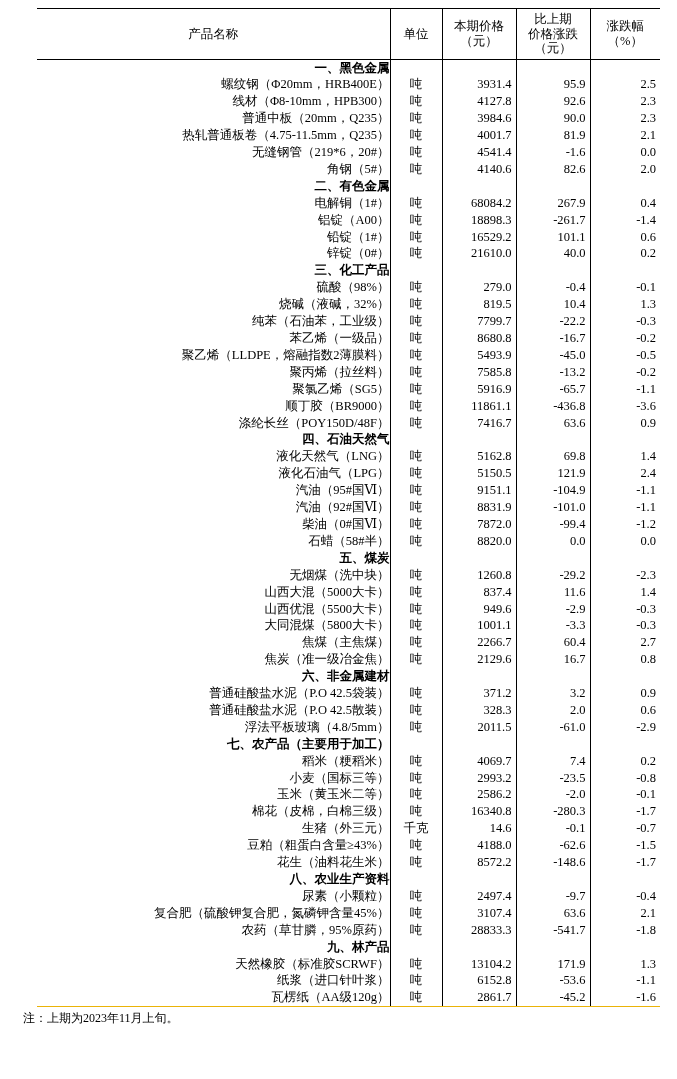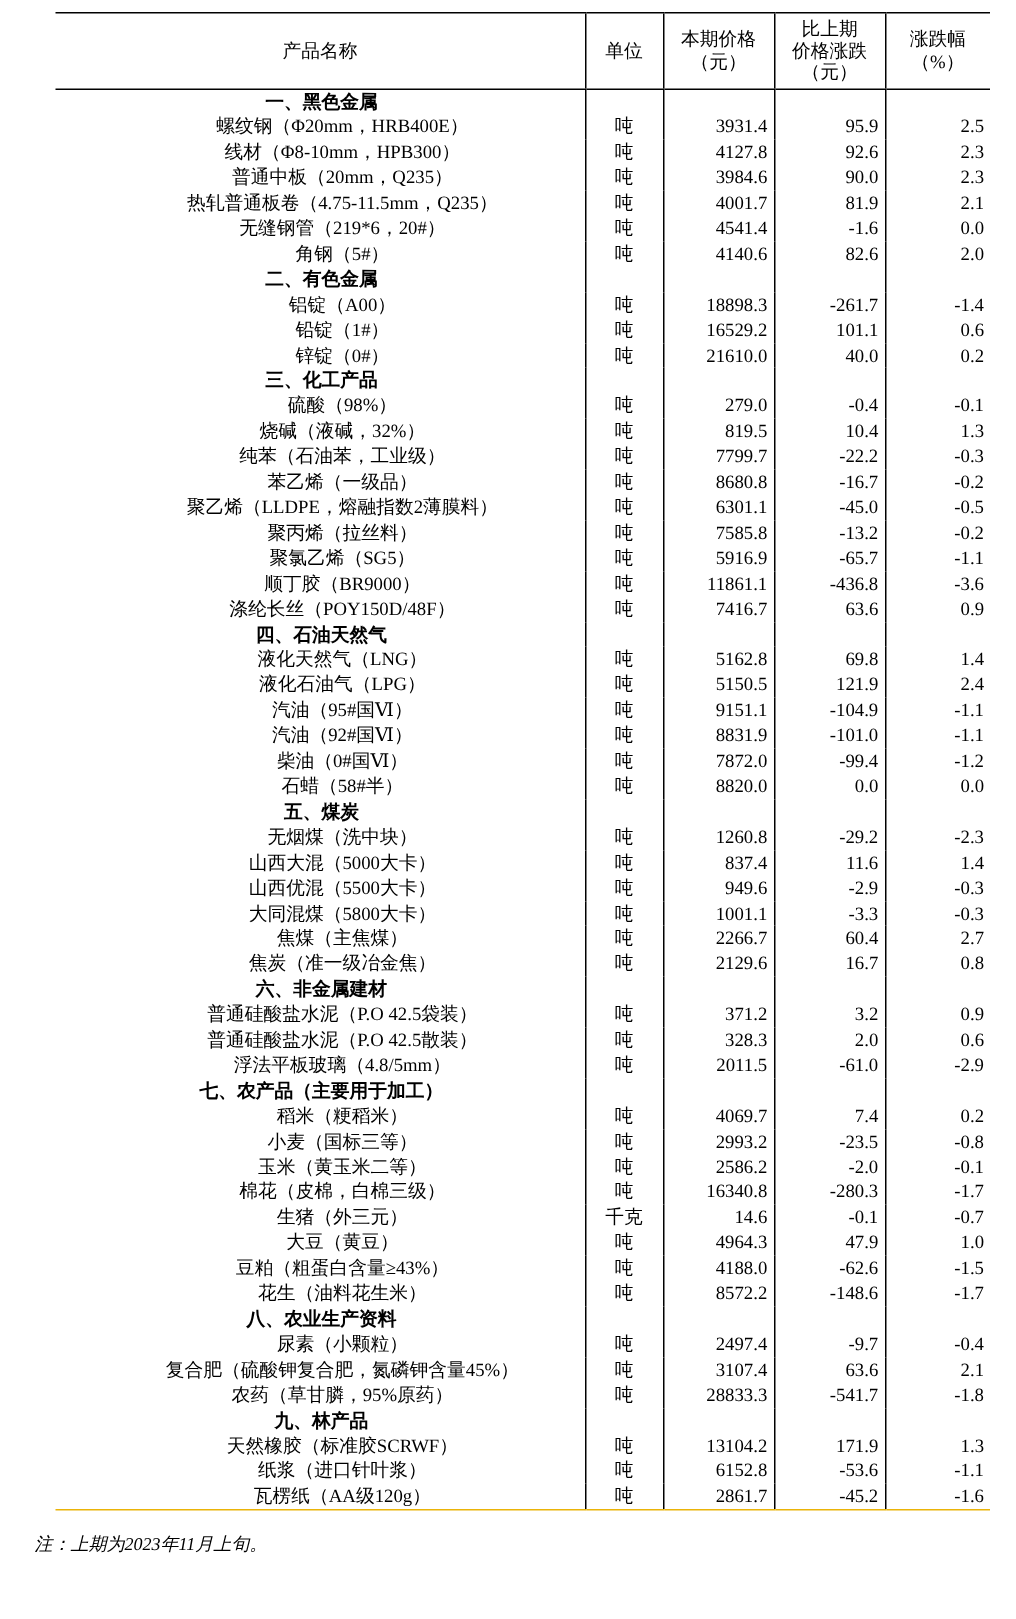--- a/index.html
+++ b/index.html
@@ -22,30 +22,30 @@
     font-weight:normal;text-align:center;vertical-align:middle;
     font-size:12.5px;line-height:14.5px;padding:3px 0;
     white-space:pre-line;
   }
   th.sep,td.sep{border-left:1px solid #000;}
   tbody td{
     font-size:12.5px;height:16.9px;line-height:16.9px;padding:0;
     white-space:nowrap;overflow:hidden;vertical-align:middle;
   }
   tbody tr:last-child td{border-bottom:1px solid #eab308;}
-  td.c0{text-align:center;padding-left:2px;}
+  td.c0{text-align:right;padding-left:2px;}
   td.c0.item-name{padding-left:30px;}
   td.c1{text-align:center;}
   td.c2,td.c3,td.c4{text-align:right;padding-right:4px;}
   tr.section-row td.c0{
     font-family:"Liberation Sans","DejaVu Sans",sans-serif;
     font-weight:bold;font-size:12.5px;padding-left:2px;
   }
   .footnote{
-    margin-top:15px;margin-left:-14px;font-size:12px;line-height:15px;font-style:italic;
+    margin-top:4px;margin-left:-14px;font-size:12px;line-height:15px;
   }
 </style>
 </head>
 <body>
 
 <div class="page">
   <table class="price-table">
     <colgroup>
       <col class="c-name">
         <col class="c-unit">
@@ -117,20 +117,27 @@
           <td class="c4 sep">2.0</td>
         </tr>
         <tr class="section-row">
           <td class="c0">二、有色金属</td>
           <td class="c1 sep"></td>
           <td class="c2 sep"></td>
           <td class="c3 sep"></td>
           <td class="c4 sep"></td>
         </tr>
         <tr>
+          <td class="c0 item-name">电解铜（1#）</td>
+          <td class="c1 sep">吨</td>
+          <td class="c2 sep">68084.2</td>
+          <td class="c3 sep">267.9</td>
+          <td class="c4 sep">0.4</td>
+        </tr>
+        <tr>
           <td class="c0 item-name">铝锭（A00）</td>
           <td class="c1 sep">吨</td>
           <td class="c2 sep">18898.3</td>
           <td class="c3 sep">-261.7</td>
           <td class="c4 sep">-1.4</td>
         </tr>
         <tr>
           <td class="c0 item-name">铅锭（1#）</td>
           <td class="c1 sep">吨</td>
           <td class="c2 sep">16529.2</td>
@@ -175,21 +182,21 @@
         <tr>
           <td class="c0 item-name">苯乙烯（一级品）</td>
           <td class="c1 sep">吨</td>
           <td class="c2 sep">8680.8</td>
           <td class="c3 sep">-16.7</td>
           <td class="c4 sep">-0.2</td>
         </tr>
         <tr>
           <td class="c0 item-name">聚乙烯（LLDPE，熔融指数2薄膜料）</td>
           <td class="c1 sep">吨</td>
-          <td class="c2 sep">6301.1</td>
+          <td class="c2 sep">5493.9</td>
           <td class="c3 sep">-45.0</td>
           <td class="c4 sep">-0.5</td>
         </tr>
         <tr>
           <td class="c0 item-name">聚丙烯（拉丝料）</td>
           <td class="c1 sep">吨</td>
           <td class="c2 sep">7585.8</td>
           <td class="c3 sep">-13.2</td>
           <td class="c4 sep">-0.2</td>
         </tr>
@@ -374,27 +381,20 @@
           <td class="c2 sep">16340.8</td>
           <td class="c3 sep">-280.3</td>
           <td class="c4 sep">-1.7</td>
         </tr>
         <tr>
           <td class="c0 item-name">生猪（外三元）</td>
           <td class="c1 sep">千克</td>
           <td class="c2 sep">14.6</td>
           <td class="c3 sep">-0.1</td>
           <td class="c4 sep">-0.7</td>
-        </tr>
-        <tr>
-          <td class="c0 item-name">大豆（黄豆）</td>
-          <td class="c1 sep">吨</td>
-          <td class="c2 sep">4964.3</td>
-          <td class="c3 sep">47.9</td>
-          <td class="c4 sep">1.0</td>
         </tr>
         <tr>
           <td class="c0 item-name">豆粕（粗蛋白含量≥43%）</td>
           <td class="c1 sep">吨</td>
           <td class="c2 sep">4188.0</td>
           <td class="c3 sep">-62.6</td>
           <td class="c4 sep">-1.5</td>
         </tr>
         <tr>
           <td class="c0 item-name">花生（油料花生米）</td>

